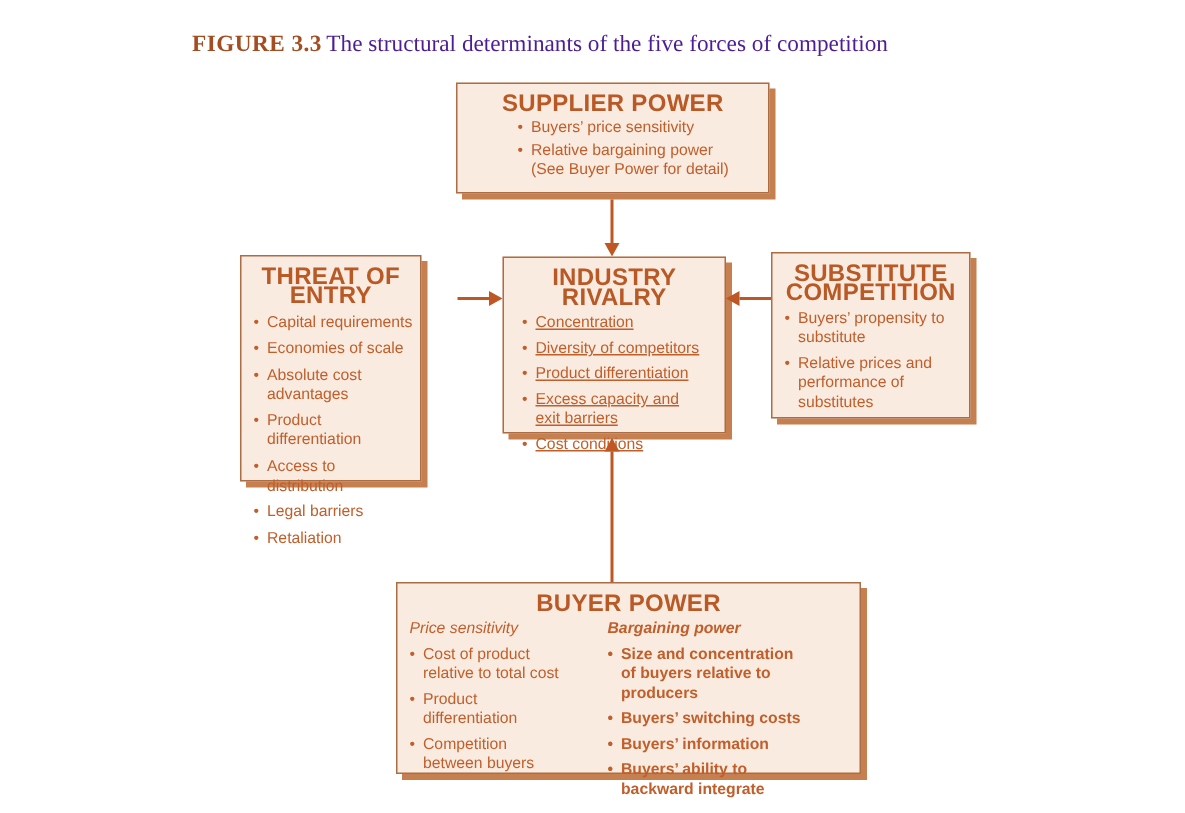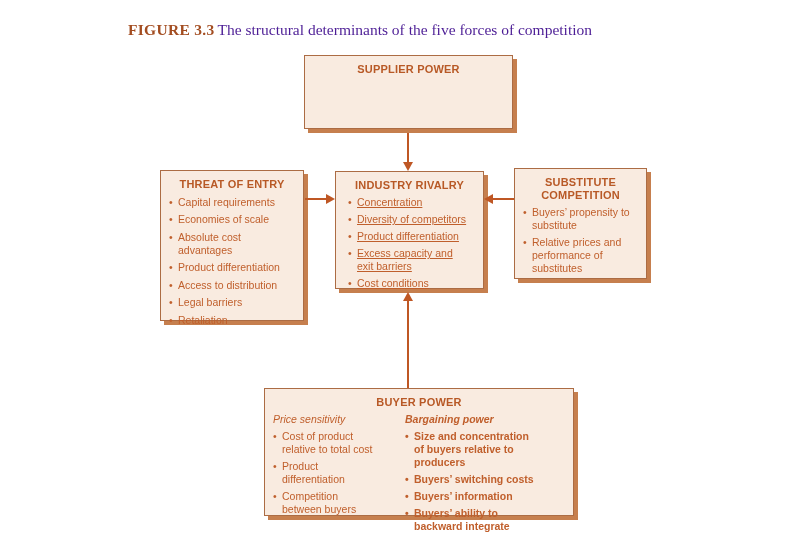--- a/index.html
+++ b/index.html
@@ -37,21 +37,21 @@
   .fbox {
     position: absolute;
     background: #f9ebe0;
     border: 1px solid #ac6c44;
     box-shadow: 4px 4px 0 #c67f4e;
     color: #c05f2c;
   }
   .fbox h3 {
     margin: 7px 4px 0 4px;
     text-align: center;
-    font-size: 11px;
+    font-size: 16px;
     line-height: 13px;
     color: #b85926;
     letter-spacing: 0.2px;
     white-space: pre-line;
   }
   .fbox ul {
     list-style: none;
     margin: 4px 0 0 0;
     padding: 0 4px 4px 8px;
   }
@@ -67,21 +67,21 @@
     content: "\2022";
     position: absolute;
     left: 0;
     top: 0;
   }
 
   #box-supplier   { left: 304px; top: 55px;  width: 209px; height: 74px; }
   #box-supplier ul { padding-left: 40px; margin-top: 3px; }
   #box-supplier li { margin-top: 2px; }
 
-  #box-threat     { left: 160px; top: 170px; width: 144px; height: 151px; }
+  #box-threat     { left: 160px; top: 170px; width: 121px; height: 151px; }
   #box-threat li  { margin-top: 4.5px; }
 
   #box-rivalry    { left: 335px; top: 171px; width: 149px; height: 118px; }
   #box-rivalry ul { padding-left: 12px; margin-top: 3px; }
   #box-rivalry li { margin-top: 4px; text-decoration: underline; }
 
   #box-substitute { left: 514px; top: 168px; width: 133px; height: 111px; }
   #box-substitute li { margin-top: 4px; }
 
   #box-buyer      { left: 264px; top: 388px; width: 310px; height: 128px; }
@@ -109,20 +109,25 @@
 <body>
 
 <div class="stage">
 
   <div class="figure-title">
     <span class="figure-label">FIGURE 3.3</span><span class="figure-caption">The structural determinants of the five forces of competition</span>
   </div>
 
   <div class="fbox" id="box-supplier">
     <h3>SUPPLIER POWER</h3>
+    <ul>
+      <li>Buyers’ price sensitivity</li>
+      <li>Relative bargaining power
+(See Buyer Power for detail)</li>
+    </ul>
   </div>
 
   <div class="fbox" id="box-threat">
     <h3>THREAT OF ENTRY</h3>
     <ul>
       <li>Capital requirements</li>
       <li>Economies of scale</li>
       <li>Absolute cost
 advantages</li>
       <li>Product differentiation</li>

